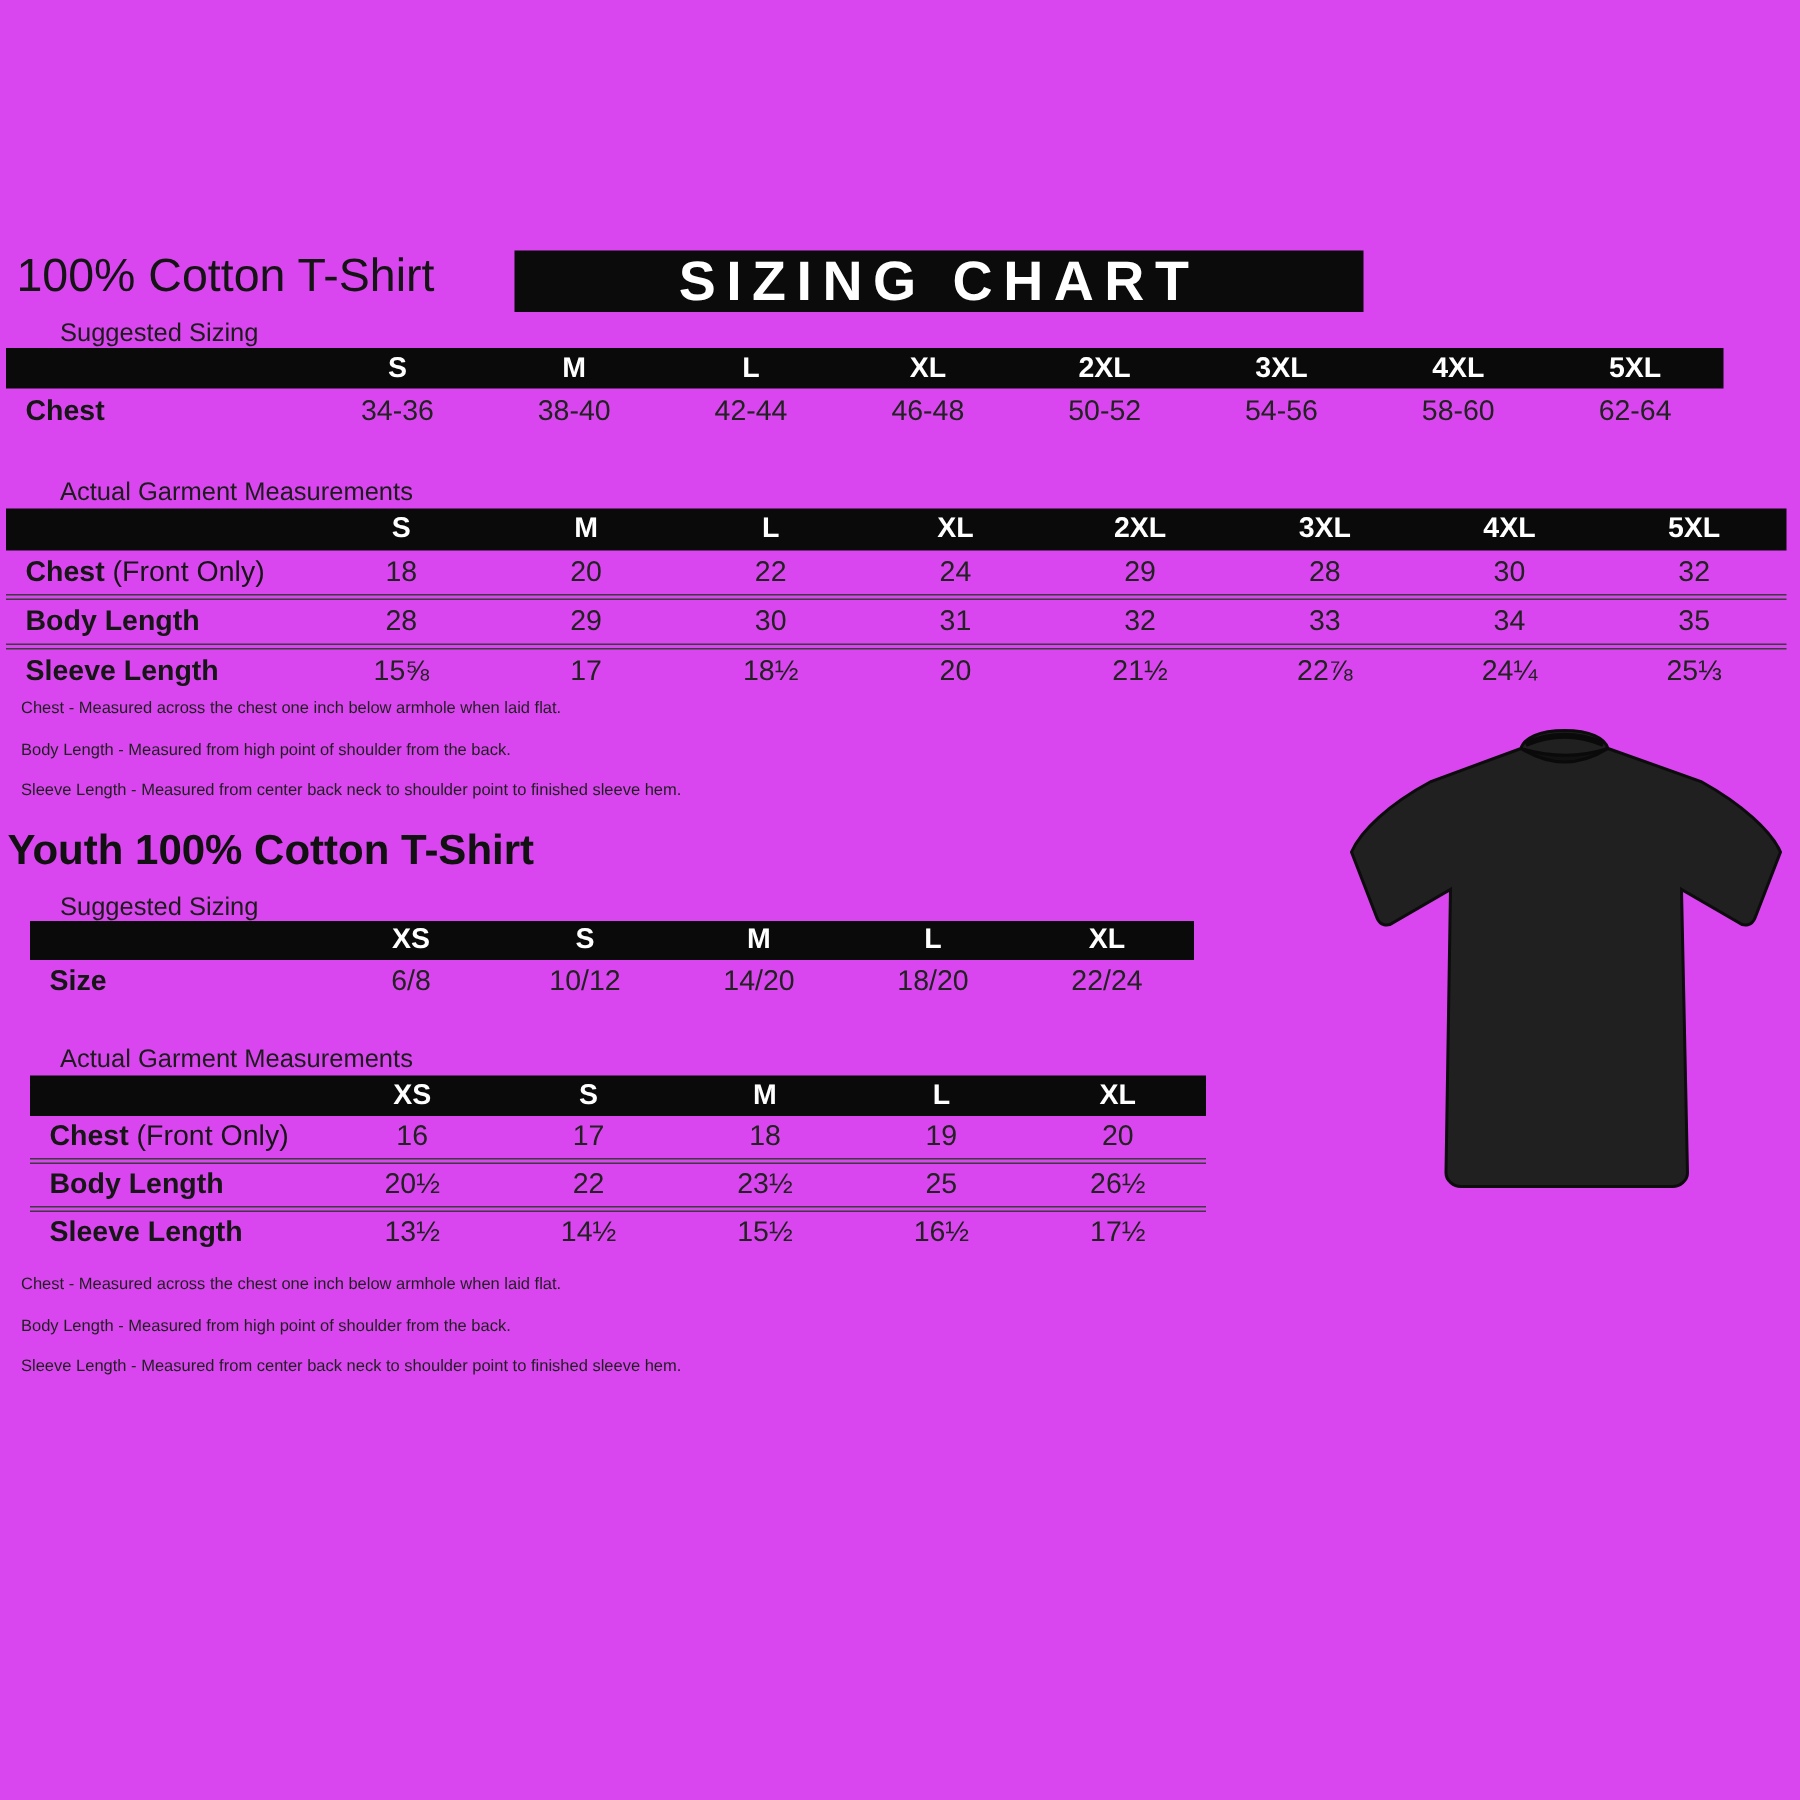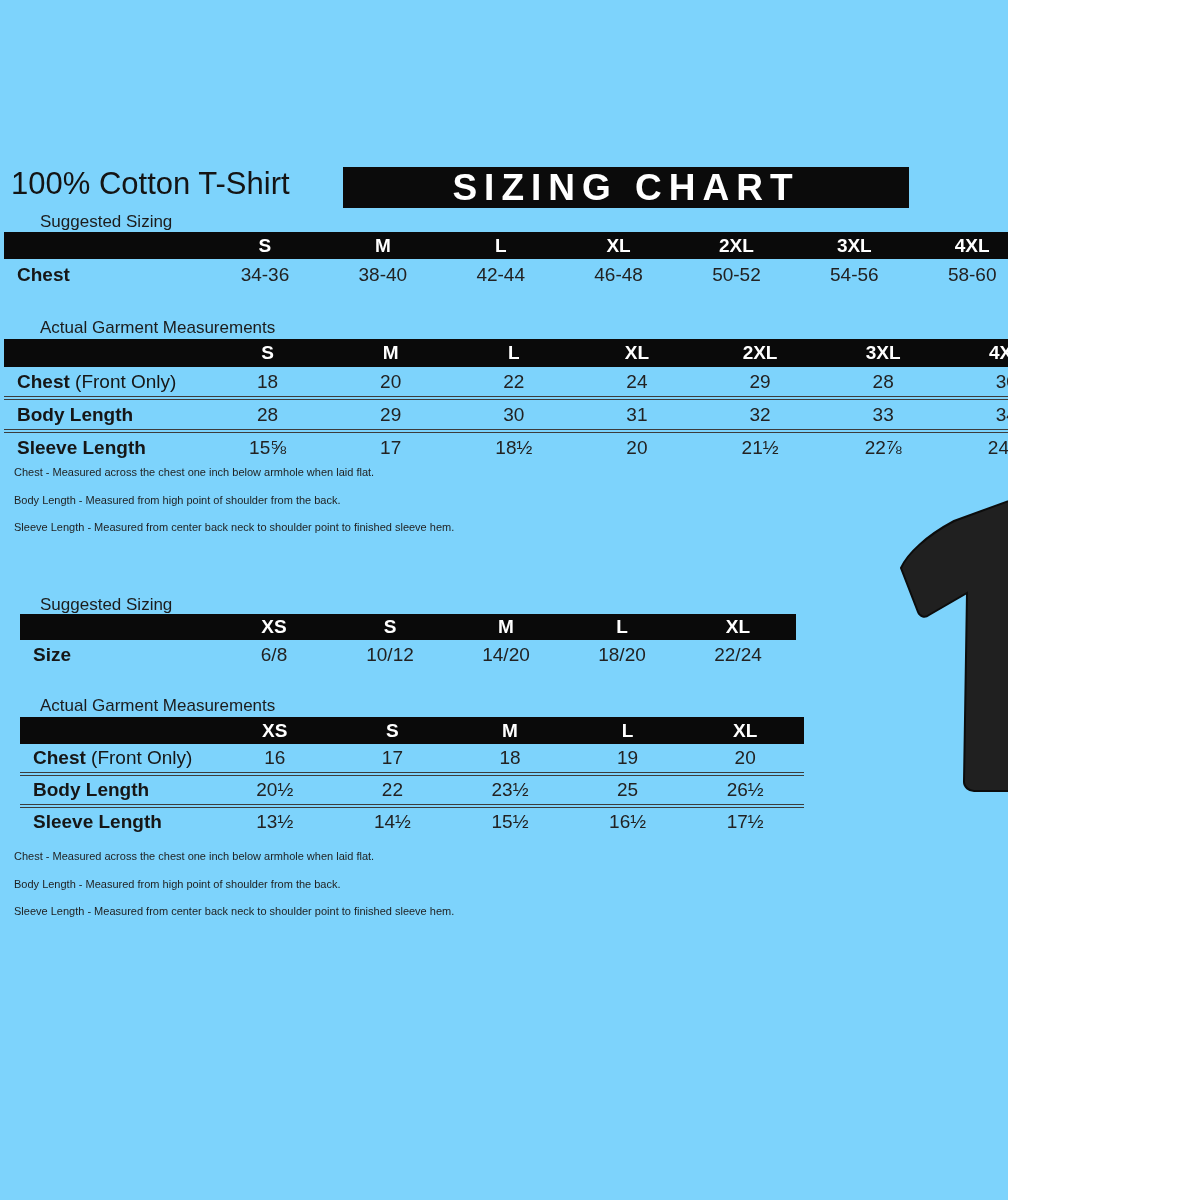--- a/index.html
+++ b/index.html
@@ -1,16 +1,16 @@
 <!DOCTYPE html>
 <html><head>
 <meta charset="utf-8">
 <style>
   html,body{margin:0;padding:0;background:#fff;}
-  #canvas{position:relative;width:1008px;height:1200px;background:#7dd3fc;overflow:hidden;
+  #canvas{position:relative;width:1200px;height:1200px;background:#d946ef;overflow:hidden;
           font-family:"Liberation Sans", sans-serif;color:#1a1a1a;}
   .abs{position:absolute;}
   .page-title{font-size:31px;font-weight:500;color:#141414;letter-spacing:0px;}
   .banner{background:#0b0b0b;color:#fff;display:flex;align-items:center;justify-content:center;
           font-size:37px;font-weight:800;letter-spacing:7px;}
   .section-label{font-size:17px;color:#1c1c1c;margin-left:32px;}
   .youth-title{font-size:28px;font-weight:700;color:#111;}
 
   .grid-row{display:grid;align-items:center;}
   .cols-adult{grid-template-columns:202px repeat(8,1fr);}
@@ -107,20 +107,21 @@
       <div class="td">25⅓</div>
     </div>
   </div>
 
   <div class="abs" style="left:14px;top:459px;">
     <div class="note">Chest - Measured across the chest one inch below armhole when laid flat.</div>
     <div class="note">Body Length - Measured from high point of shoulder from the back.</div>
     <div class="note">Sleeve Length - Measured from center back neck to shoulder point to finished sleeve hem.</div>
   </div>
 
+  <div class="abs youth-title" style="left:5px;top:551px;">Youth 100% Cotton T-Shirt</div>
   <div class="abs section-label" style="left:8px;top:595px;">Suggested Sizing</div>
 
   <div class="abs" style="left:4px;top:614px;width:792px;">
     <div class="grid-row cols-youth thead" style="height:26px;">
       <div class="th"></div>
       <div class="th">XS</div>
       <div class="th">S</div>
       <div class="th">M</div>
       <div class="th">L</div>
       <div class="th">XL</div>

